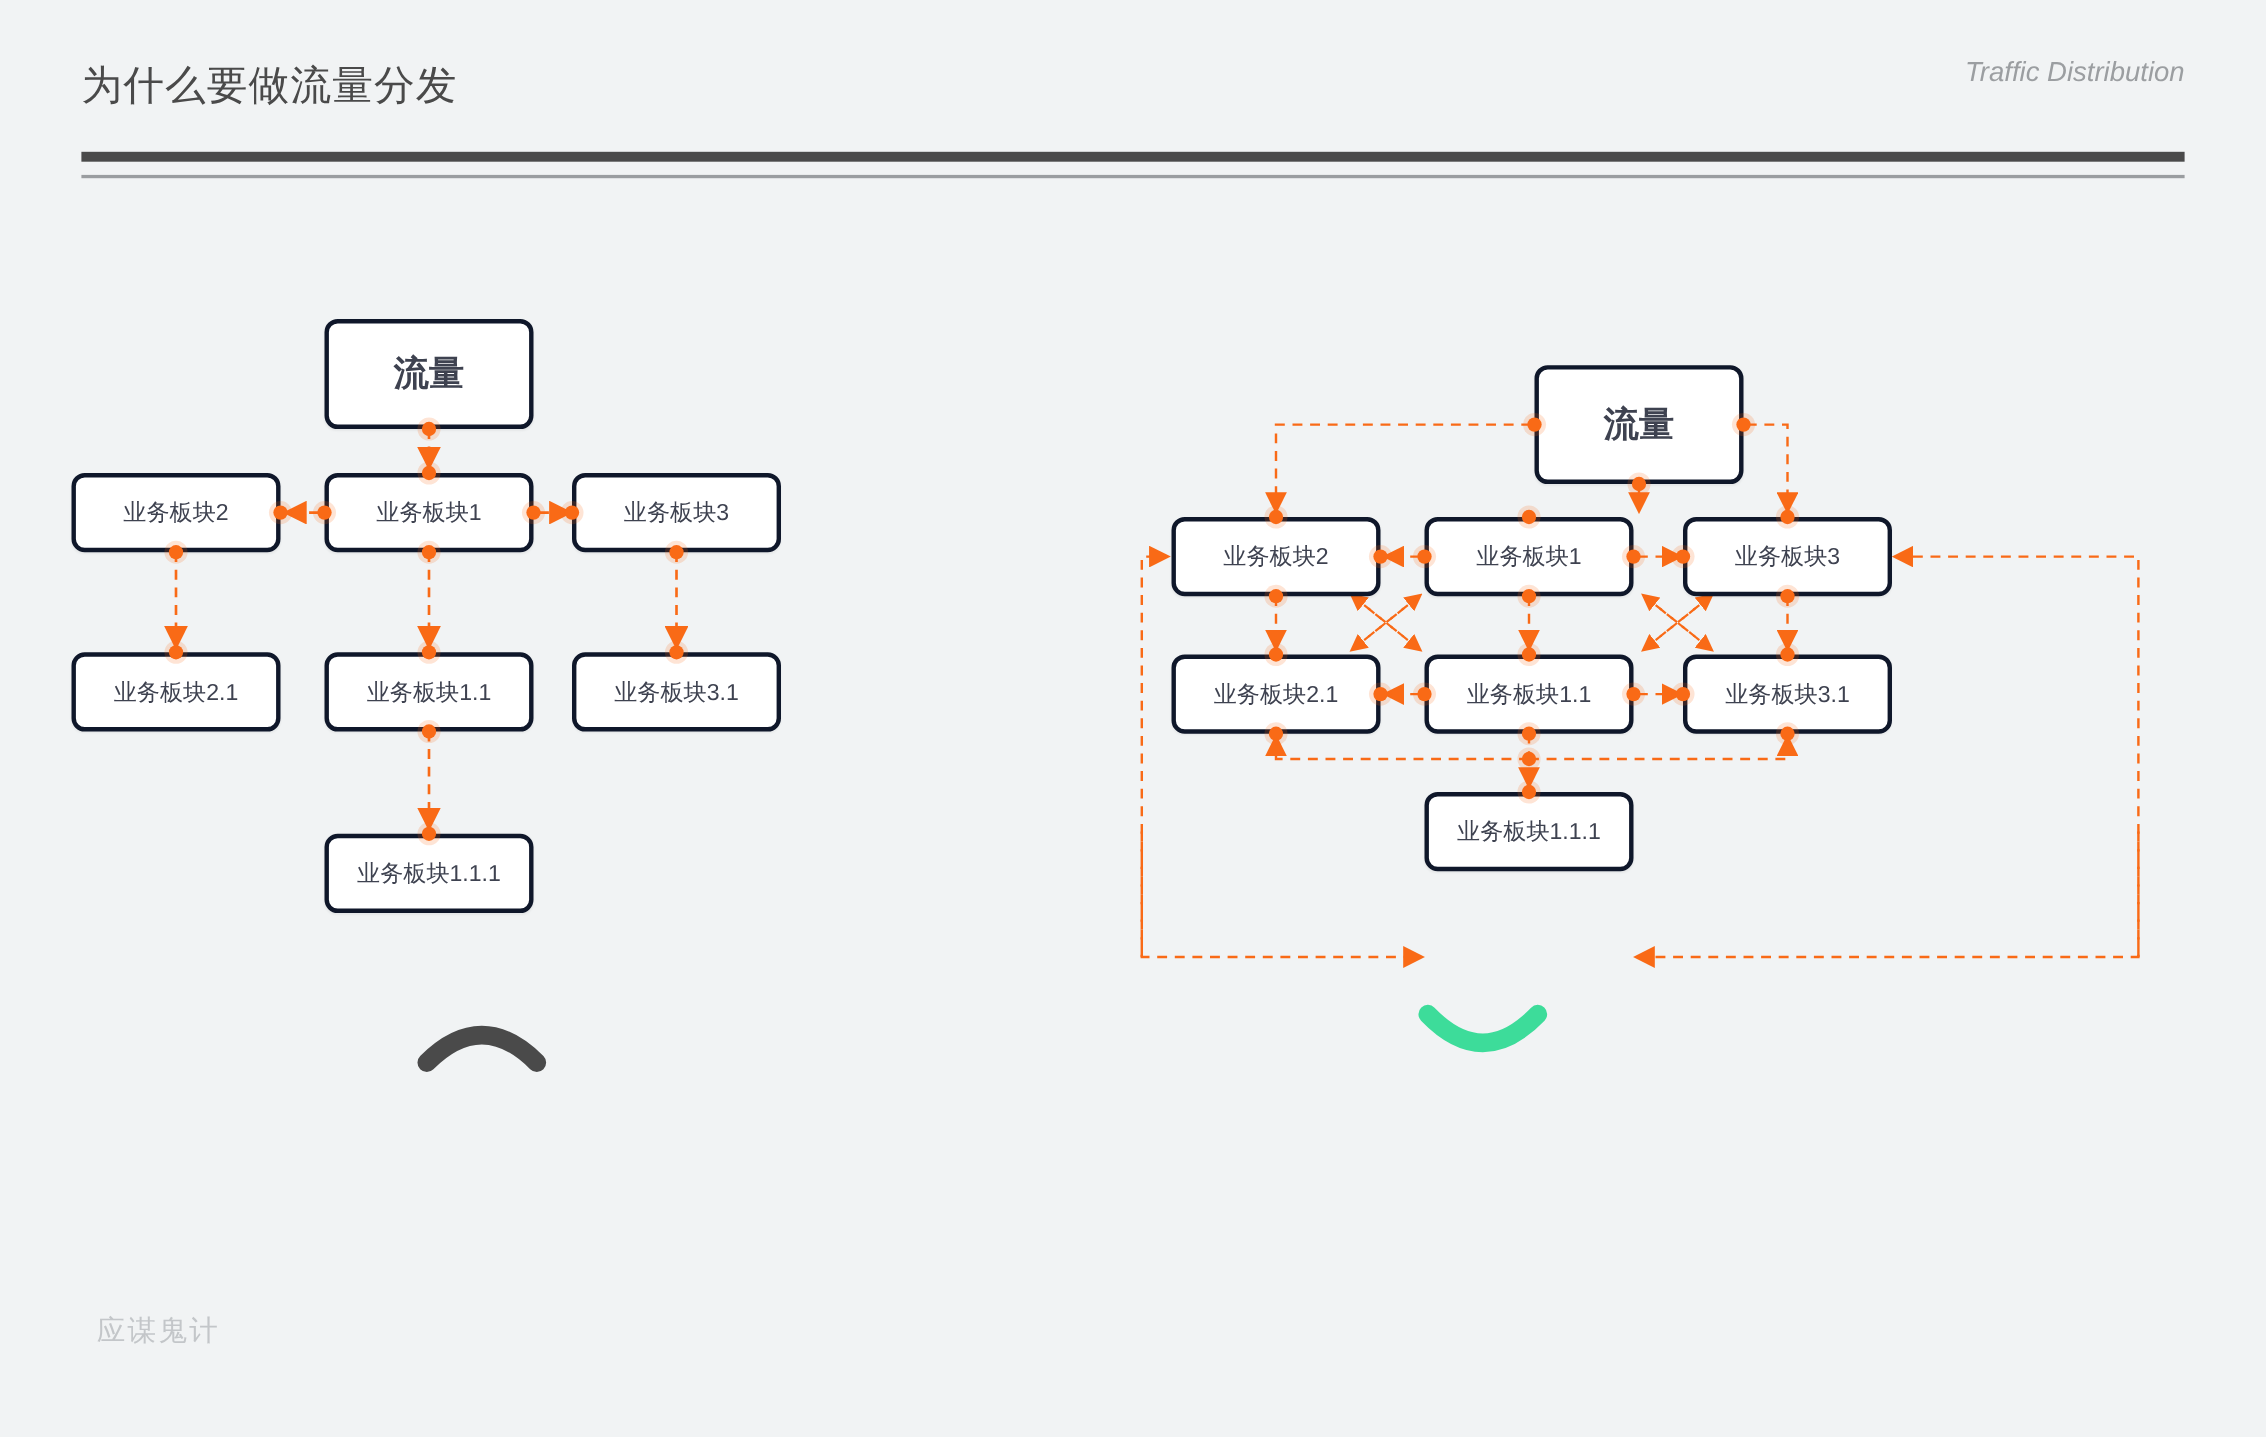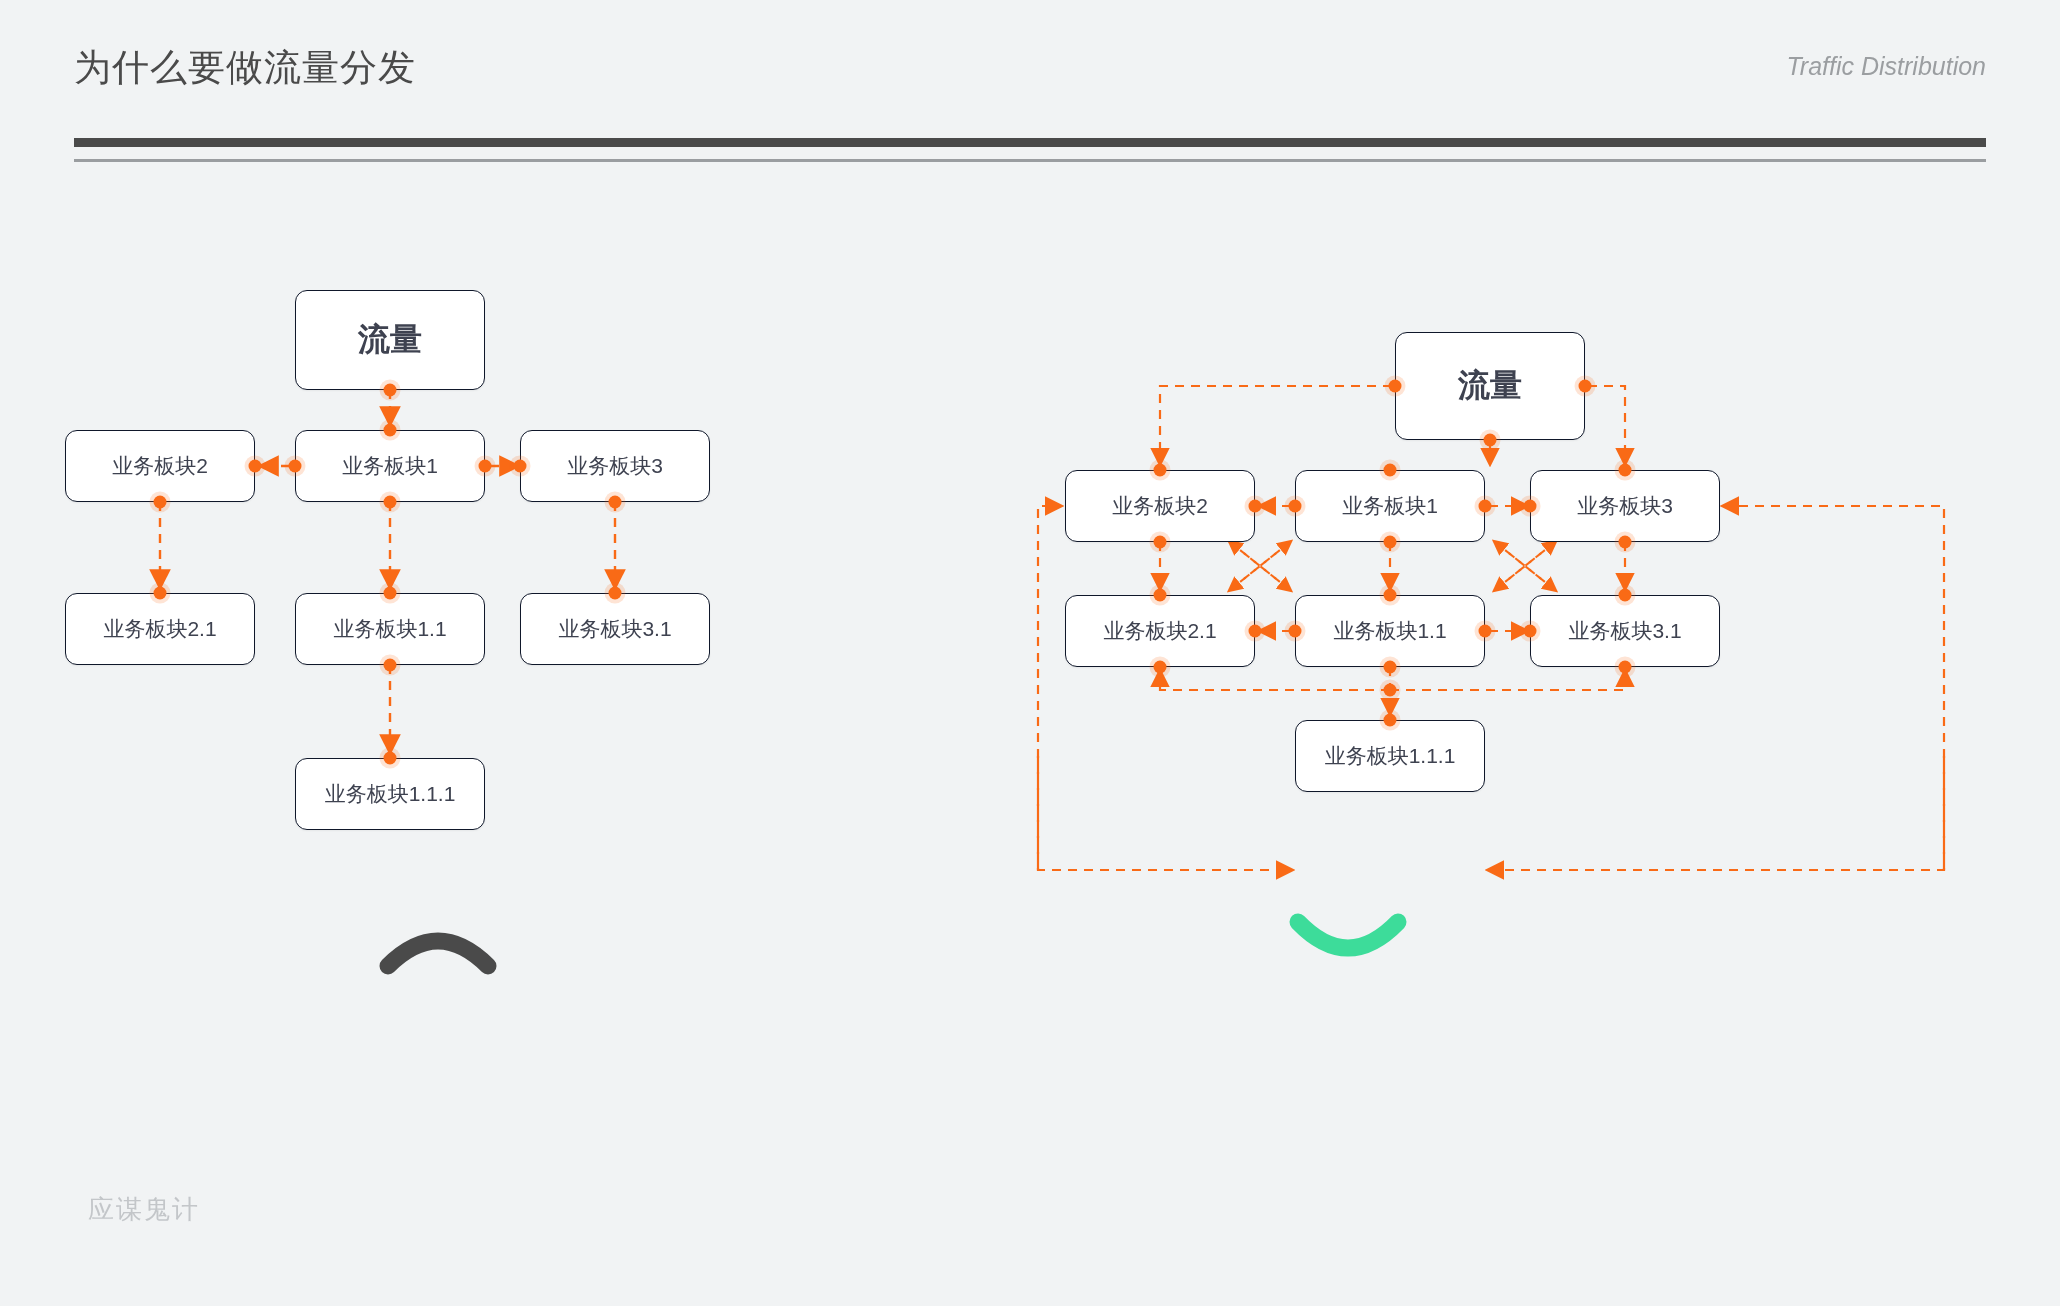--- a/index.html
+++ b/index.html
@@ -6,21 +6,21 @@
   body{
     width:2060px;height:1306px;
     background:#f1f3f4;
     font-family:"Liberation Sans","DejaVu Sans",sans-serif;
     overflow:hidden;position:relative;
   }
   .slide{position:absolute;inset:0;}
 
   
   .hdr-title{
-    position:absolute;left:74px;top:43px;
+    position:absolute;left:74px;top:53px;
     font-size:37px;color:#4a4a4a;letter-spacing:1px;
     white-space:nowrap;
   }
   .hdr-sub{
     position:absolute;right:74px;top:52px;
     font-size:25px;color:#9b9ea1;font-style:italic;
     white-space:nowrap;
   }
   .rule-thick{
     position:absolute;left:74px;top:138px;width:1912px;height:9px;
@@ -35,21 +35,21 @@
   .diagram{position:absolute;}
   #diagram-left{left:60px;top:290px;width:660px;height:660px;}
   #diagram-right{left:1000px;top:290px;width:1060px;height:660px;}
 
   svg{display:block;overflow:visible;}
 
   
   .node{
     position:absolute;
     background:#ffffff;
-    border:1px solid #0f172a;
+    border:4px solid #0f172a;
     border-radius:12px;
     box-shadow:0 1px 2px rgba(0,0,0,.05);
     display:flex;align-items:center;justify-content:center;
     color:#3e4250;
     font-size:21px;
     box-sizing:border-box;
     white-space:nowrap;
   }
   .node.root{font-size:32px;font-weight:600;color:#3e4250;}
 

